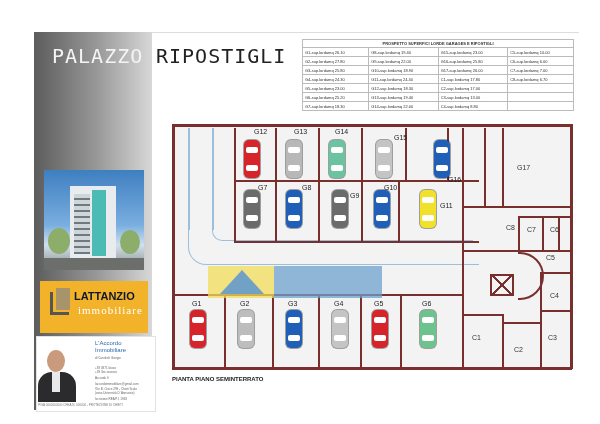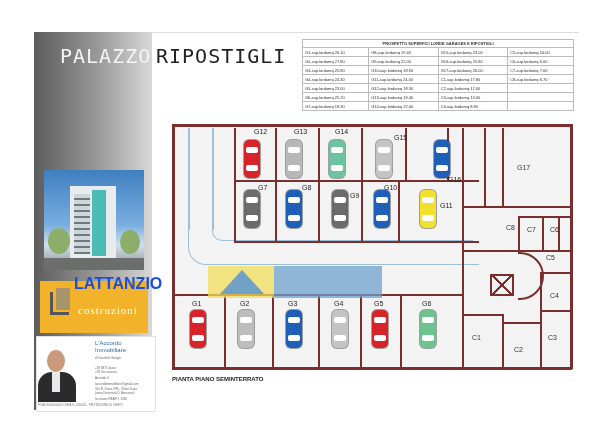--- a/index.html
+++ b/index.html
@@ -1,31 +1,31 @@
 <!DOCTYPE html>
 <html><head>
 <meta charset="utf-8">
 <style>
   html,body{margin:0;padding:0;}
   body{width:600px;height:424px;background:#fff;position:relative;overflow:hidden;font-family:"Liberation Sans",sans-serif;}
   .abs{position:absolute;}
   .sheet{left:34px;top:32px;width:545px;height:378px;background:#fff;border-top:1px solid #ddd;}
   .left-strip{left:34px;top:32px;width:118px;height:378px;background:linear-gradient(90deg,#5c5c5c 0%,#9a9a9a 55%,#d8d8d8 100%);}
-  .title-a{left:52px;top:44px;font-size:20px;letter-spacing:1px;color:#f4f4f4;font-family:"DejaVu Sans Mono",monospace;margin-left:8px;}
+  .title-a{left:52px;top:44px;font-size:20px;letter-spacing:1px;color:#f4f4f4;font-family:"DejaVu Sans Mono",monospace;}
   .title-b{left:156px;top:44px;font-size:20px;letter-spacing:1px;color:#222;font-family:"DejaVu Sans Mono",monospace;}
   .photo{left:44px;top:170px;width:100px;height:100px;background:linear-gradient(180deg,#3f7fc0 0%,#79aee0 55%,#cfe0ee 75%,#8a8f86 100%);overflow:hidden;}
   .bldg{position:absolute;left:26px;top:16px;width:46px;height:72px;background:#e8ecee;}
   .bldg:before{content:"";position:absolute;left:22px;top:4px;width:14px;height:66px;background:#4dbbb5;}
   .bldg:after{content:"";position:absolute;left:4px;top:8px;width:16px;height:60px;background:repeating-linear-gradient(180deg,#cfd6da 0 4px,#6e7a80 4px 6px);}
   .tree{position:absolute;border-radius:50%;background:#8dad6a;}
   .ground{position:absolute;left:0;bottom:0;width:100px;height:12px;background:#6b6e6a;}
   .logo-box{left:40px;top:281px;width:108px;height:52px;background:#f2b32a;}
   .logo-mark{left:50px;top:292px;width:16px;height:20px;border:3px solid #555;border-right:none;border-top:none;}
   .logo-mark2{left:56px;top:288px;width:14px;height:22px;background:#888;opacity:.7;}
-  .logo-name{left:74px;top:275px;font-size:16px;font-weight:bold;color:#1d4ed8;}
+  .logo-name{left:74px;top:290px;font-size:11px;font-weight:bold;color:#0f172a;}
   .logo-sub{left:78px;top:304px;font-size:11px;color:#fff;letter-spacing:1px;font-family:"Liberation Serif",serif;}
   .card{left:36px;top:336px;width:118px;height:74px;background:#fff;border:1px solid #e3e3e3;}
   .avatar{left:36px;top:348px;width:40px;height:54px;overflow:hidden;}
   .head{position:absolute;left:11px;top:2px;width:18px;height:22px;border-radius:50%;background:#c99a7c;}
   .suit{position:absolute;left:2px;top:24px;width:38px;height:32px;border-radius:14px 14px 0 0;background:#2b2b2e;}
   .shirt{position:absolute;left:16px;top:24px;width:8px;height:20px;background:#e9e9e9;}
   .card-title{left:95px;top:340px;font-size:6px;color:#2d6bb0;line-height:7px;width:55px;}
   .card-line{font-size:3px;color:#666;left:95px;line-height:4px;}
   .card-foot{left:38px;top:403px;font-size:3px;color:#777;}
   table.prospect{left:302px;top:39px;width:272px;border-collapse:collapse;font-size:4px;color:#333;}
@@ -111,21 +111,21 @@
   <div class="tree" style="left:4px;top:58px;width:22px;height:26px;"></div>
   <div class="tree" style="left:76px;top:60px;width:20px;height:24px;"></div>
   <div class="bldg"></div>
   <div class="ground"></div>
 </div>
 
 <div class="abs logo-box"></div>
 <div class="abs logo-mark2"></div>
 <div class="abs logo-mark"></div>
 <div class="abs logo-name">LATTANZIO</div>
-<div class="abs logo-sub">costruzioni</div>
+<div class="abs logo-sub">immobiliare</div>
 
 <div class="abs card"></div>
 <div class="abs avatar">
   <div class="suit"></div>
   <div class="shirt"></div>
   <div class="head"></div>
 </div>
 <div class="abs card-title">L'Accordo Immobiliare</div>
 <div class="abs card-line" style="top:356px;">di Carulesh Giorgio</div>
 <div class="abs card-line" style="top:366px;">+39 0871 0xxxx</div>

